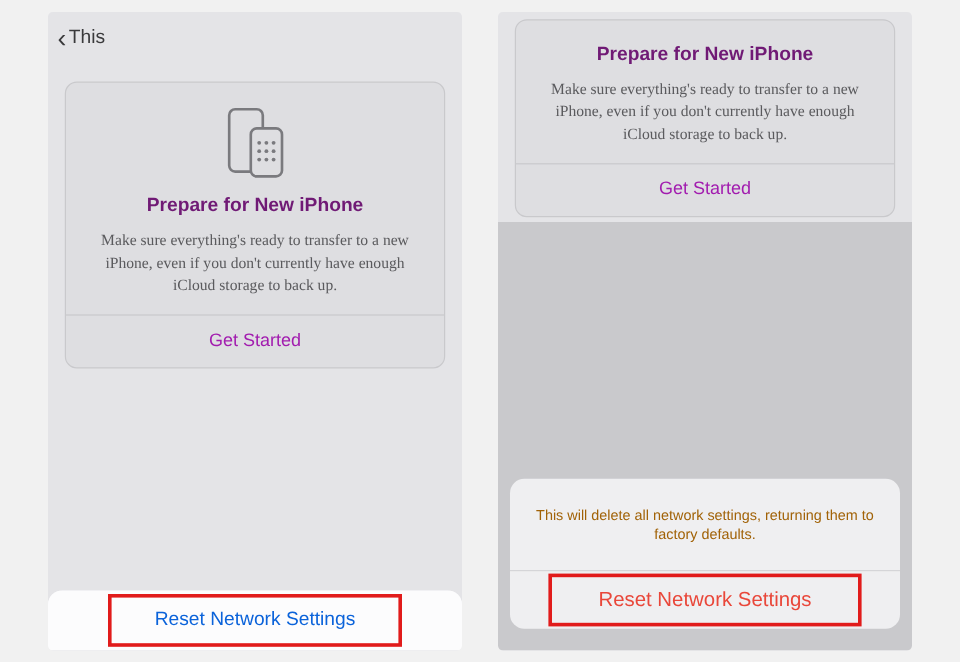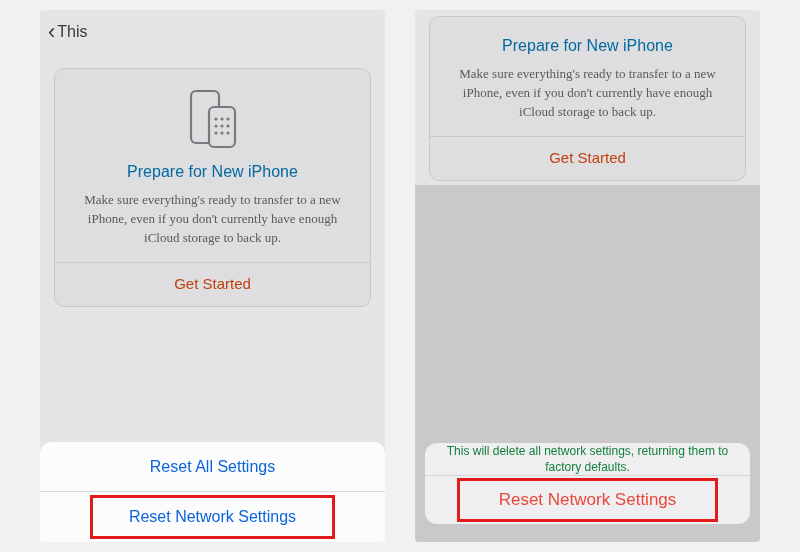--- a/index.html
+++ b/index.html
@@ -59,40 +59,40 @@
     text-align: center;
     border: 1px solid #c9c9cc;
   }
   .devices-icon {
     display: flex;
     justify-content: center;
     margin-bottom: 12px;
   }
   .devices-icon svg { display: block; }
   .card-title {
-    font-weight: 400;
-    font-size: 16px;
-    color: #0369a1;
+    font-weight: 700;
+    font-size: 16px;
+    color: #701a75;
     margin-bottom: 10px;
   }
   .card-desc {
     font-size: 13px;
     color: #5a5a5d;
     line-height: 1.45;
     margin-bottom: 14px;
     padding: 0 6px;
     font-family: Liberation Serif, serif;
   }
   .divider {
     height: 1px;
     background: #c9c9cc;
     margin: 0 -14px 12px -14px;
   }
   .get-started {
-    color: #c2410c;
+    color: #a21caf;
     font-size: 15px;
     text-align: center;
   }
   
   .sheet {
     margin-top: auto;
     background: #f6f6f8;
     border-top-left-radius: 12px;
     border-top-right-radius: 12px;
     overflow: hidden;
@@ -130,23 +130,23 @@
     flex-direction: column;
   }
   .confirm-group {
     background: #efeff1;
     border-radius: 12px;
     overflow: hidden;
     margin-bottom: 8px;
   }
   .confirm-msg {
     font-size: 12px;
-    color: #15803d;
-    text-align: center;
-    padding: 0 18px;
+    color: #a16207;
+    text-align: center;
+    padding: 22px 18px;
     line-height: 1.35;
     border-bottom: 1px solid #d5d5d8;
   }
   .confirm-action {
     height: 48px;
     display: flex;
     align-items: center;
     justify-content: center;
     color: #e9473a;
     font-size: 17px;
@@ -194,21 +194,20 @@
         <circle cx="43" cy="44" r="1.6" fill="#7a7a7e"></circle>
       </svg>
     </div>
     <div class="card-title">Prepare for New iPhone</div>
     <div class="card-desc">Make sure everything's ready to transfer to a new iPhone, even if you don't currently have enough iCloud storage to back up.</div>
     <div class="divider"></div>
     <div class="get-started">Get Started</div>
   </div>
 
   <div class="sheet">
-    <div class="sheet-item">Reset All Settings</div>
     <div class="sheet-item red-highlight">Reset Network Settings</div>
   </div>
 </div>
 
 <div class="phone right">
   <div class="prepare-card">
     <div class="card-title">Prepare for New iPhone</div>
     <div class="card-desc">Make sure everything's ready to transfer to a new iPhone, even if you don't currently have enough iCloud storage to back up.</div>
     <div class="divider"></div>
     <div class="get-started">Get Started</div>

